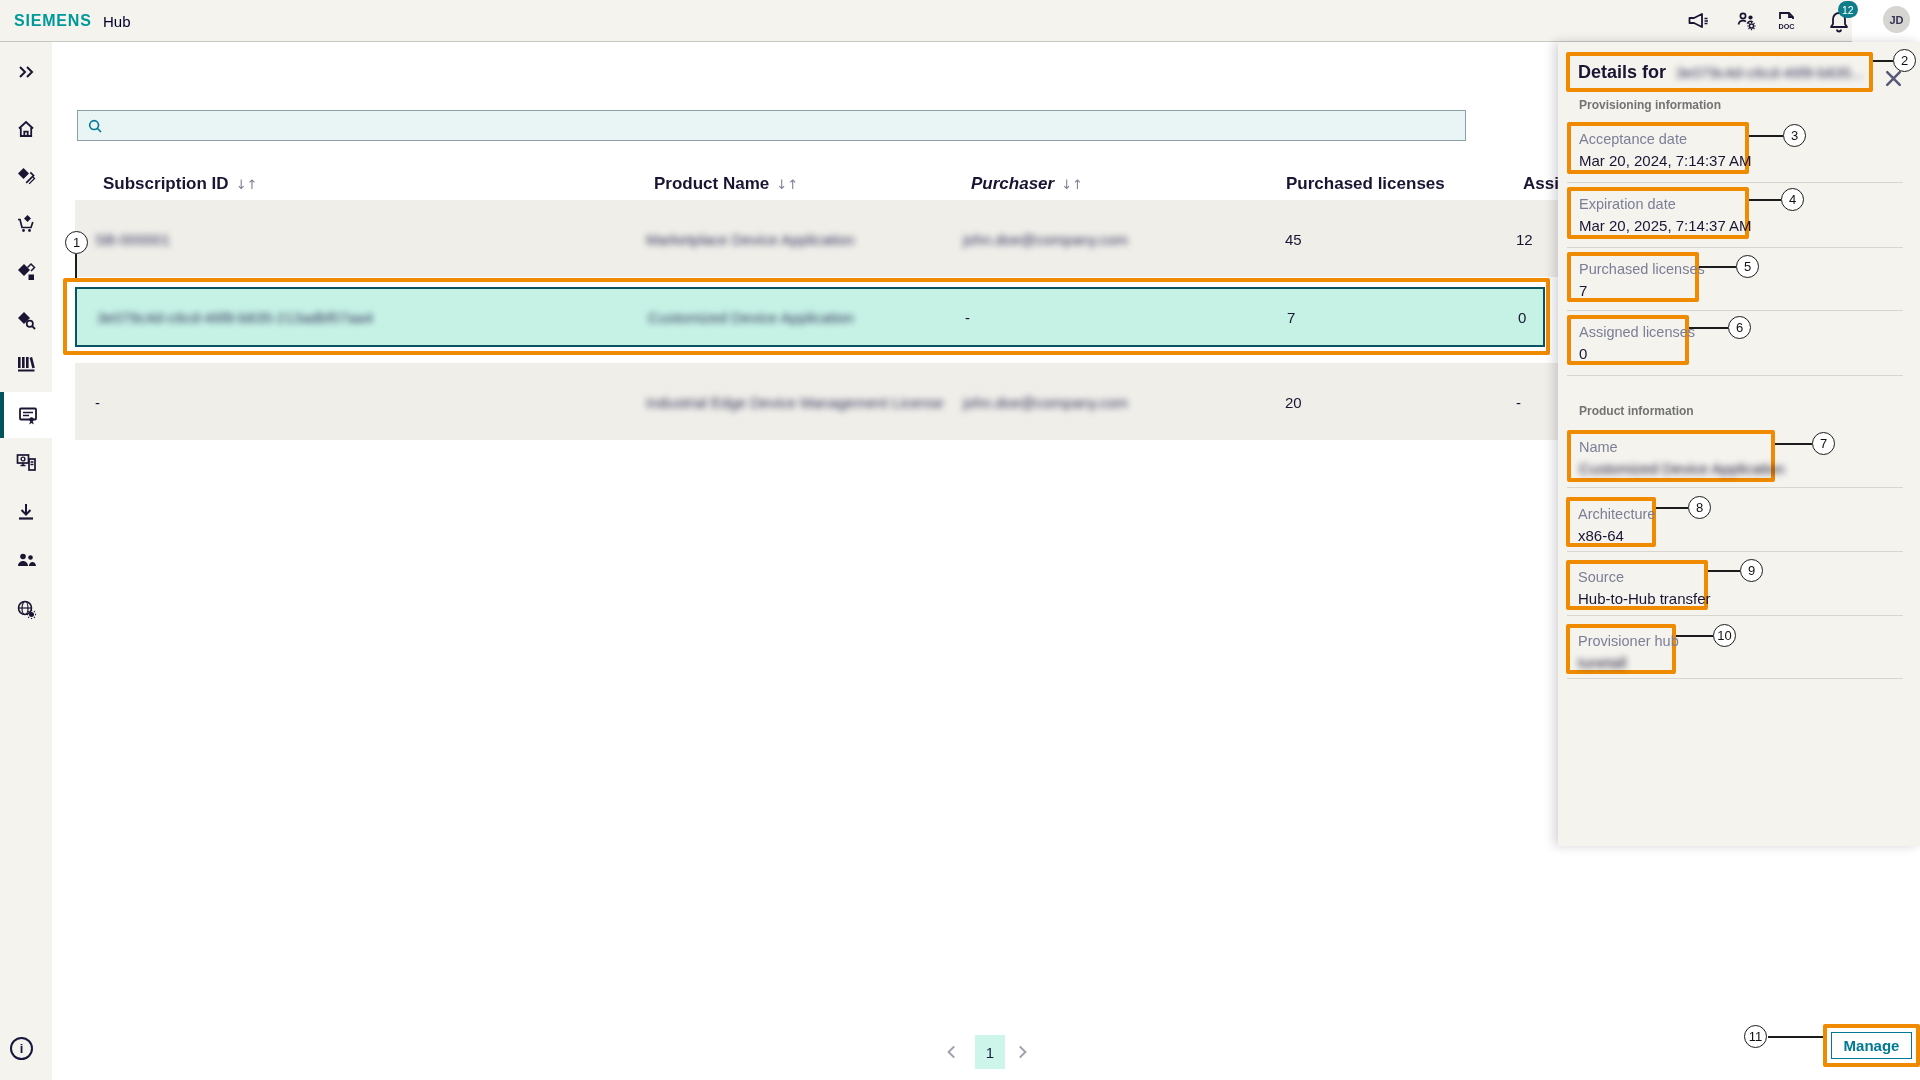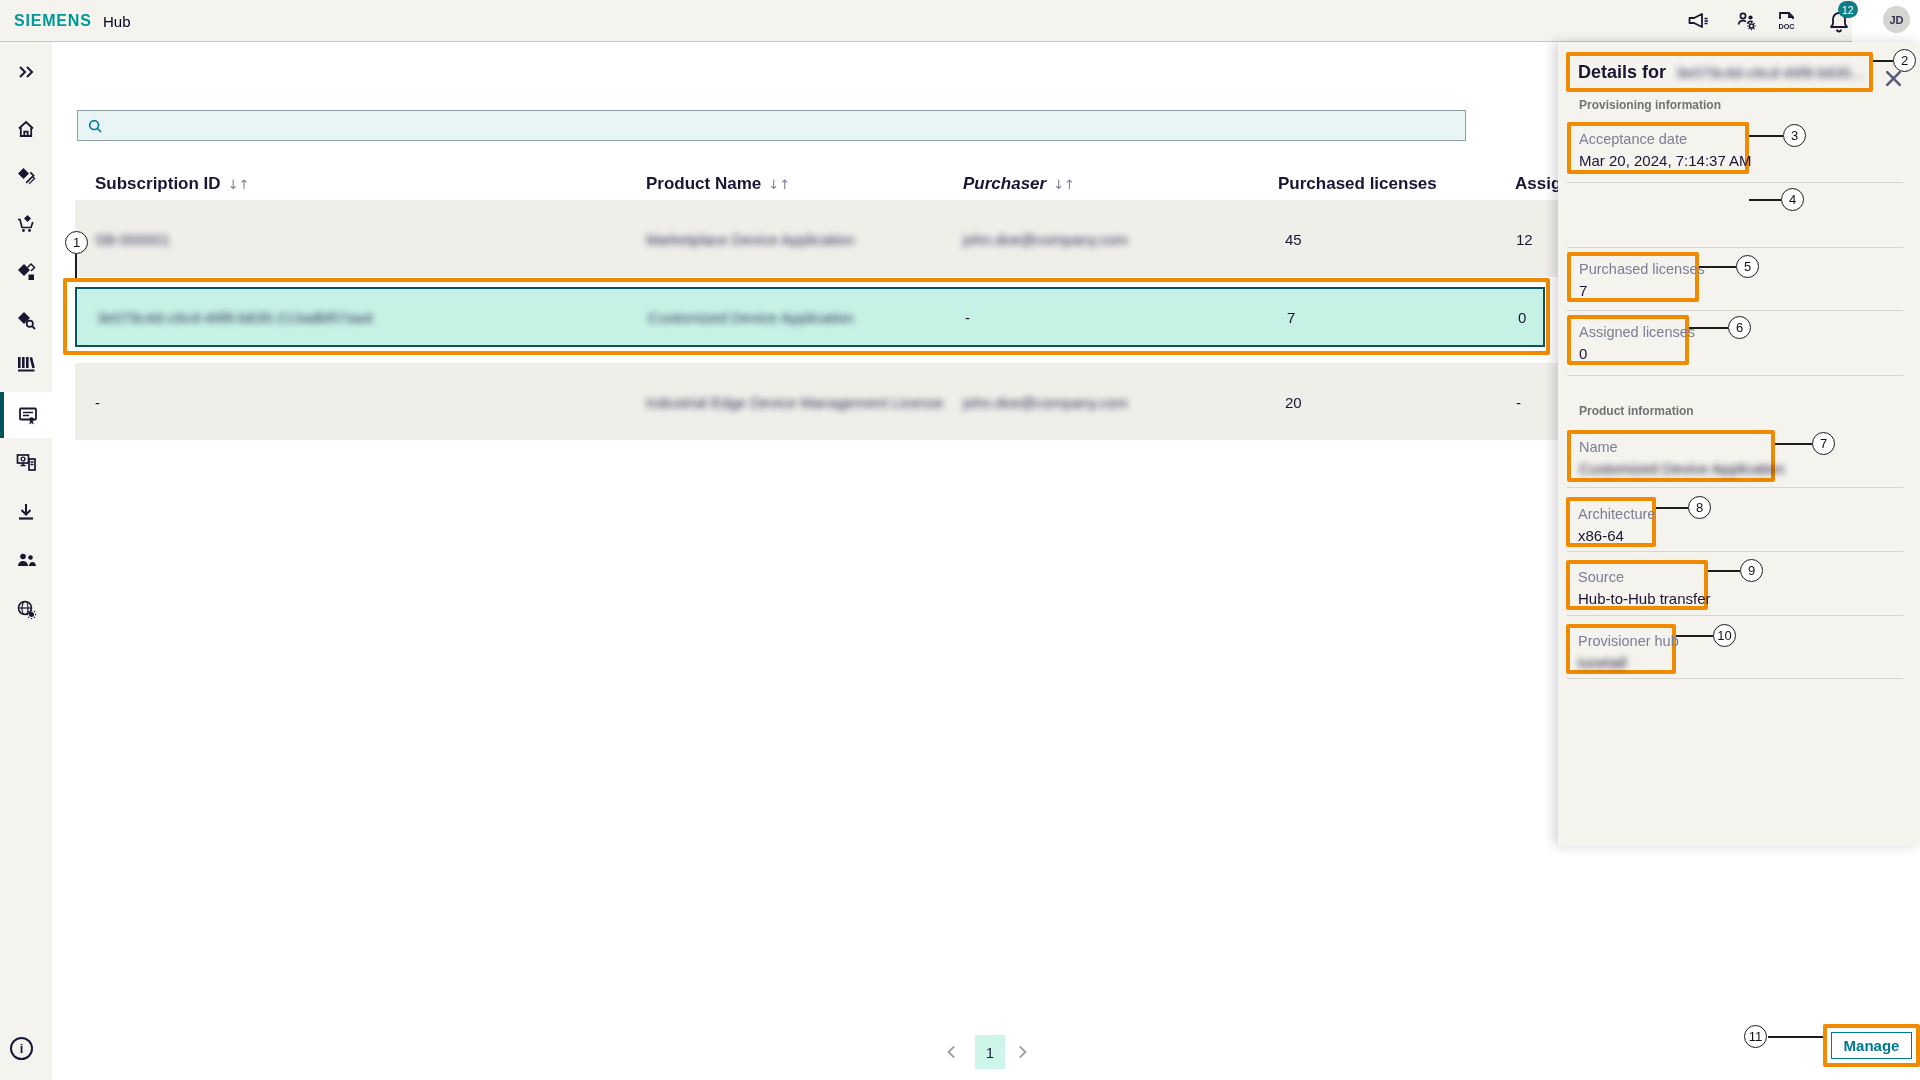--- a/index.html
+++ b/index.html
@@ -29,21 +29,21 @@
   .si-9 { top: 400px; } .si-10 { top: 450px; } .si-11 { top: 498px; } .si-12 { top: 547px; }
   .info-btn { position: absolute; left: 10px; top: 995px; width: 23px; height: 23px; border: 2.3px solid #15173c; border-radius: 50%; color: #15173c; display: flex; align-items: center; justify-content: center; font-size: 13px; font-weight: bold; cursor: pointer; }
 
   
   .page-title { position: absolute; left: 78px; top: 56px; font-size: 27px; font-weight: bold; color: #13113c; }
   .filter-box { position: absolute; left: 77px; top: 110px; width: 1389px; height: 31px; background: #e9f4f5; border: 1px solid #8aa0a4; display: flex; align-items: center; padding: 0 9px; gap: 9px; }
   .filter-box svg { width: 16px; height: 16px; color: #007993; flex: 0 0 auto; }
   .filter-box input { flex: 1; border: none; background: transparent; outline: none; font-size: 14px; color: #1b1534; font-family: "Liberation Sans", sans-serif; }
   .filter-box input::placeholder { color: #767b8e; }
 
-  .th { position: absolute; top: 174px; font-size: 17px; font-weight: bold; color: #1b1534; white-space: nowrap; cursor: pointer; }
+  .th { position: absolute; top: 174px; font-size: 17px; font-weight: bold; color: #1b1534; white-space: nowrap; cursor: pointer; margin-left: 8px; }
   .th .sort { color: #7f8298; font-size: 13px; font-weight: normal; margin-left: 7px; font-family: "DejaVu Sans", sans-serif; }
   .th-sub { left: 95px; } .th-product { left: 646px; text-align: center; } .th-purchaser { left: 963px; font-style: italic; }
   .th-purchased { left: 1278px; cursor: default; } .th-assigned { left: 1515px; cursor: default; }
 
   .row { position: absolute; left: 75px; width: 1483px; height: 77px; background: #efeee9; cursor: pointer; }
   .row-1 { top: 200px; } .row-3 { top: 363px; }
   .cell { position: absolute; top: 50%; transform: translateY(-50%); font-size: 15px; color: #1b1534; white-space: nowrap; }
   .c-sub { left: 20px; } .c-product { left: 571px; } .c-purchaser { left: 888px; }
   .c-purchased { left: 1210px; } .c-assigned { left: 1441px; }
   .row-selected { position: absolute; left: 75px; top: 287px; width: 1470px; height: 60px; background: #c6f2e6; border: 2px solid #0a5461; cursor: pointer; z-index: 2; }
@@ -314,20 +314,24 @@
     <div class="sec-heading sec-1">Provisioning information</div>
 
     <div class="field f-1">
       <div class="lbl">Acceptance date</div>
       <div class="val">Mar 20, 2024, 7:14:37 AM</div>
     </div>
     <span class="cl-line ln-3"></span>
     <span class="callout cl-3">3</span>
     <div class="pdiv pd-1"></div>
 
+    <div class="field f-2">
+      <div class="lbl">Expiration date</div>
+      <div class="val">Mar 20, 2025, 7:14:37 AM</div>
+    </div>
     <span class="cl-line ln-4"></span>
     <span class="callout cl-4">4</span>
     <div class="pdiv pd-2"></div>
 
     <div class="field f-3">
       <div class="lbl">Purchased licenses</div>
       <div class="val">7</div>
     </div>
     <span class="cl-line ln-5"></span>
     <span class="callout cl-5">5</span>

